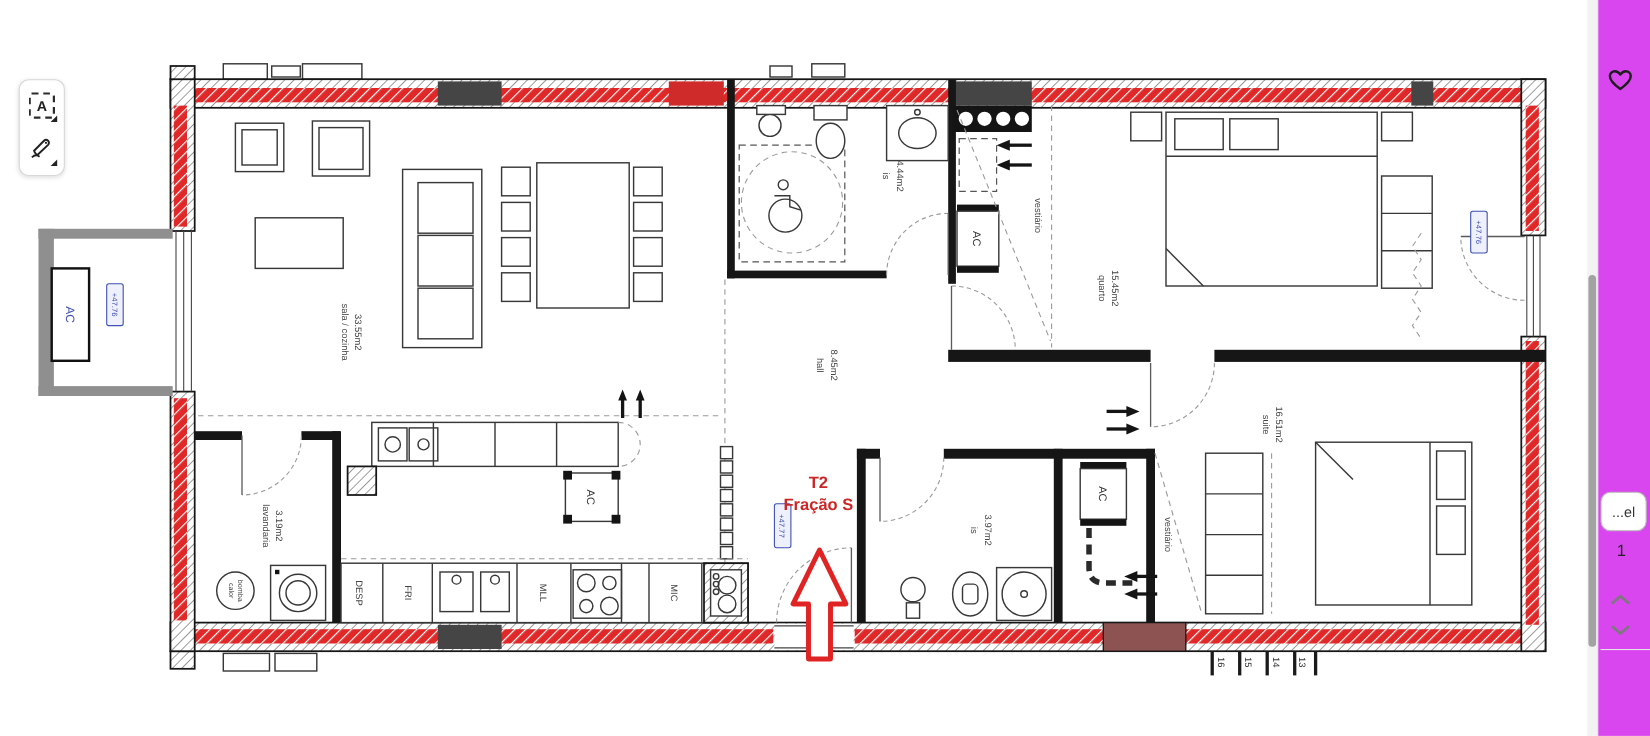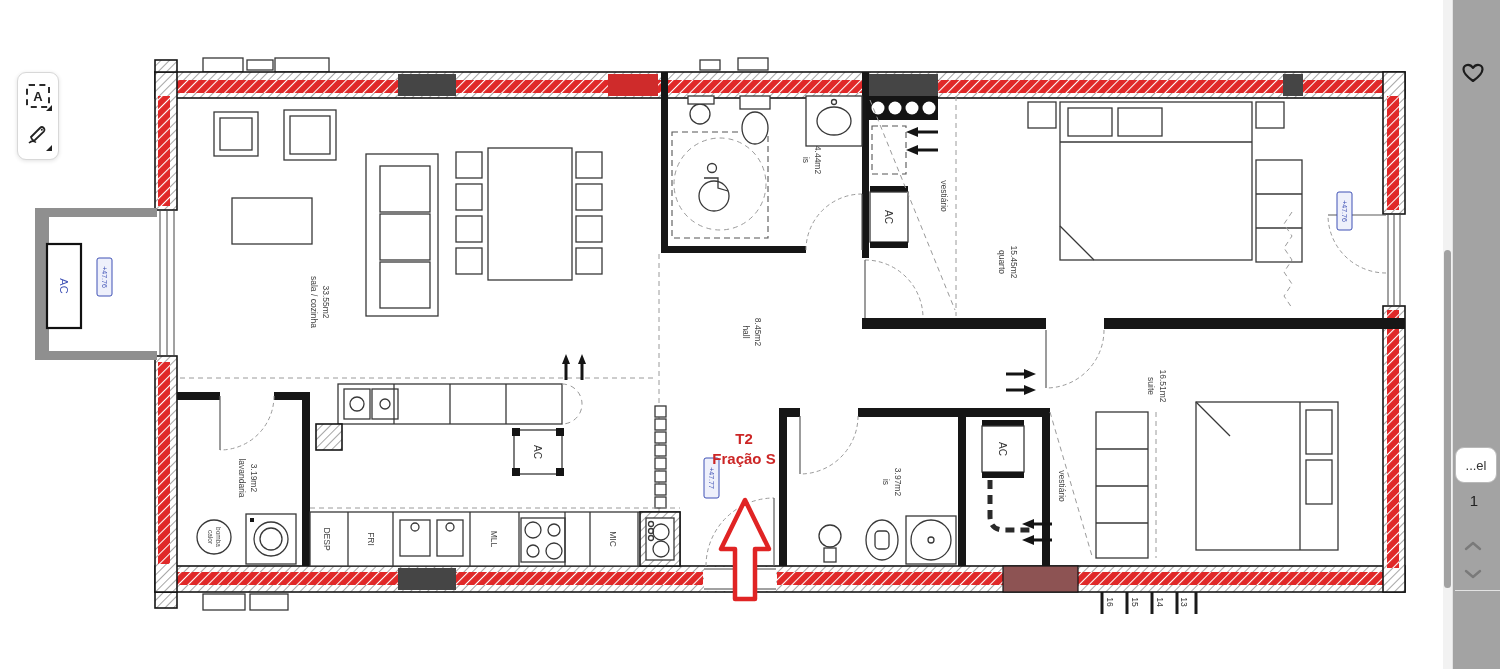--- a/index.html
+++ b/index.html
@@ -14,21 +14,21 @@
     align-items:center;gap:14px;padding:10px 0;z-index:5;}
   .toolbtn{position:relative;width:26px;height:26px;display:flex;align-items:center;justify-content:center;cursor:pointer;}
   .aBox{width:20px;height:20px;border:2px dashed #2b2b2b;border-radius:3px;display:flex;align-items:center;
     justify-content:center;font-weight:bold;font-size:13px;color:#222;}
   .corner{position:absolute;right:-1px;bottom:-2px;width:0;height:0;
     border-left:6px solid transparent;border-bottom:6px solid #222;}
 
   
   .scrolltrack{position:absolute;left:1443px;top:0;width:9px;height:669px;background:#f2f2f2;border-right:1px solid #e2e2e2;}
   .scrollthumb{position:absolute;left:1px;top:250px;width:7px;height:338px;background:#a2a2a2;border-radius:4px;}
-  .rightpanel{position:absolute;left:1453px;top:0;width:47px;height:669px;background:#a3a3a3;}
+  .rightpanel{position:absolute;left:1453px;top:0;width:47px;height:669px;background:#d946ef;}
   .heart{position:absolute;left:8px;top:62px;cursor:pointer;}
   .trunc-btn{position:absolute;left:2px;top:447px;width:42px;height:36px;border:1.5px solid #b9b9b9;
     border-radius:9px;background:#fff;font-size:13px;color:#333;display:flex;align-items:center;
     justify-content:center;cursor:pointer;font-family:"Liberation Sans",sans-serif;}
   .pagenum{position:absolute;left:0;top:492px;width:42px;text-align:center;font-size:15px;color:#222;}
   .chev{position:absolute;left:10px;cursor:pointer;}
   .divider{position:absolute;left:2px;top:590px;width:45px;border-top:1px solid #e3e3e3;}
 
   
   .w{fill:url(#grayHatch);stroke:#161616;stroke-width:1.6;}

